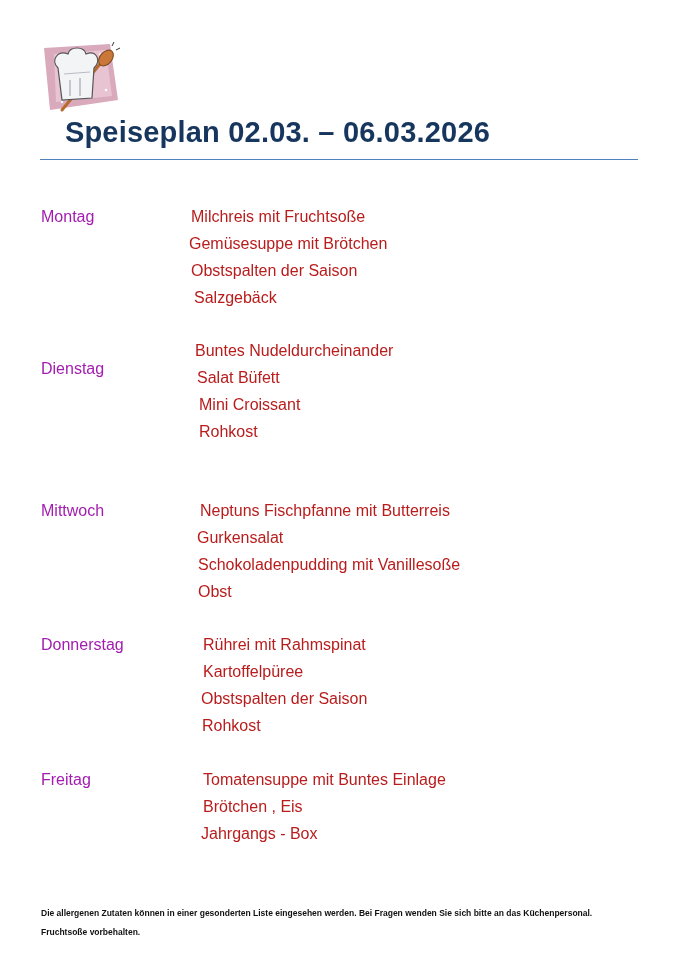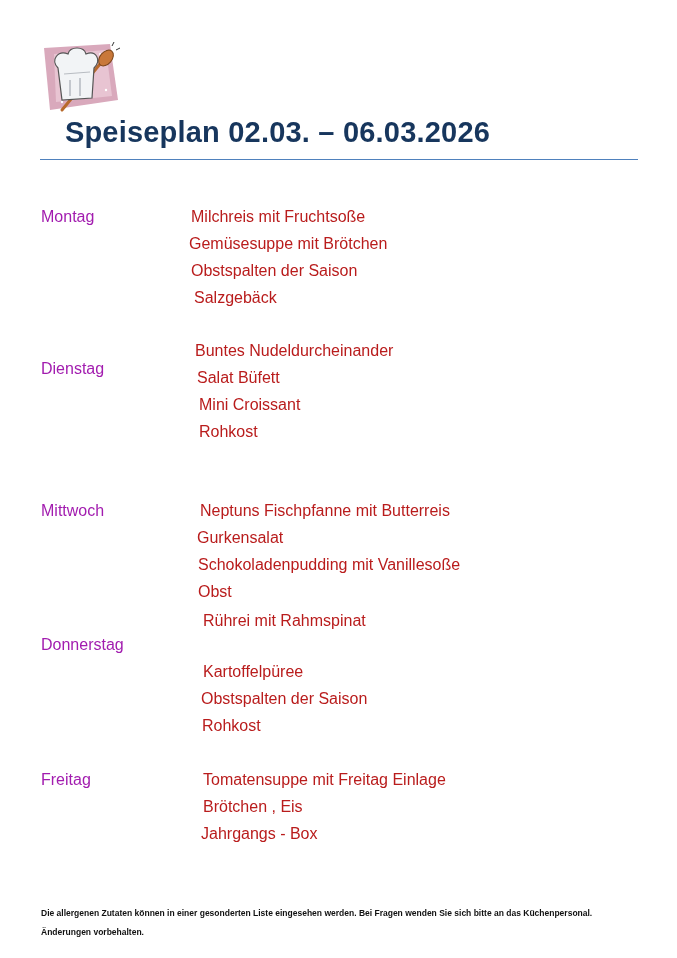--- a/index.html
+++ b/index.html
@@ -69,24 +69,24 @@
 <div class="dish" style="left:199px; top:396px">Mini Croissant</div>
 <div class="dish" style="left:199px; top:423px">Rohkost</div>
 
 <div class="day-label" style="top:502px">Mittwoch</div>
 <div class="dish" style="left:200px; top:502px">Neptuns Fischpfanne mit Butterreis</div>
 <div class="dish" style="left:197px; top:529px">Gurkensalat</div>
 <div class="dish" style="left:198px; top:556px">Schokoladenpudding mit Vanillesoße</div>
 <div class="dish" style="left:198px; top:583px">Obst</div>
 
 <div class="day-label" style="top:636px">Donnerstag</div>
-<div class="dish" style="left:203px; top:612px">Rührei mit Rahmspinat</div>
+<div class="dish" style="left:203px; top:636px">Rührei mit Rahmspinat</div>
 <div class="dish" style="left:203px; top:663px">Kartoffelpüree</div>
 <div class="dish" style="left:201px; top:690px">Obstspalten der Saison</div>
 <div class="dish" style="left:202px; top:717px">Rohkost</div>
 
 <div class="day-label" style="top:771px">Freitag</div>
-<div class="dish" style="left:203px; top:771px">Tomatensuppe mit Freitag Einlage</div>
+<div class="dish" style="left:203px; top:771px">Tomatensuppe mit Buntes Einlage</div>
 <div class="dish" style="left:203px; top:798px">Brötchen , Eis</div>
 <div class="dish" style="left:201px; top:825px">Jahrgangs - Box</div>
 
 <div class="footer" style="top:883px">Die allergenen Zutaten können in einer gesonderten Liste eingesehen werden. Bei Fragen wenden Sie sich bitte an das Küchenpersonal.</div>
-<div class="footer" style="top:902px">Änderungen vorbehalten.</div>
+<div class="footer" style="top:902px">Fruchtsoße vorbehalten.</div>
 
 </body></html>

